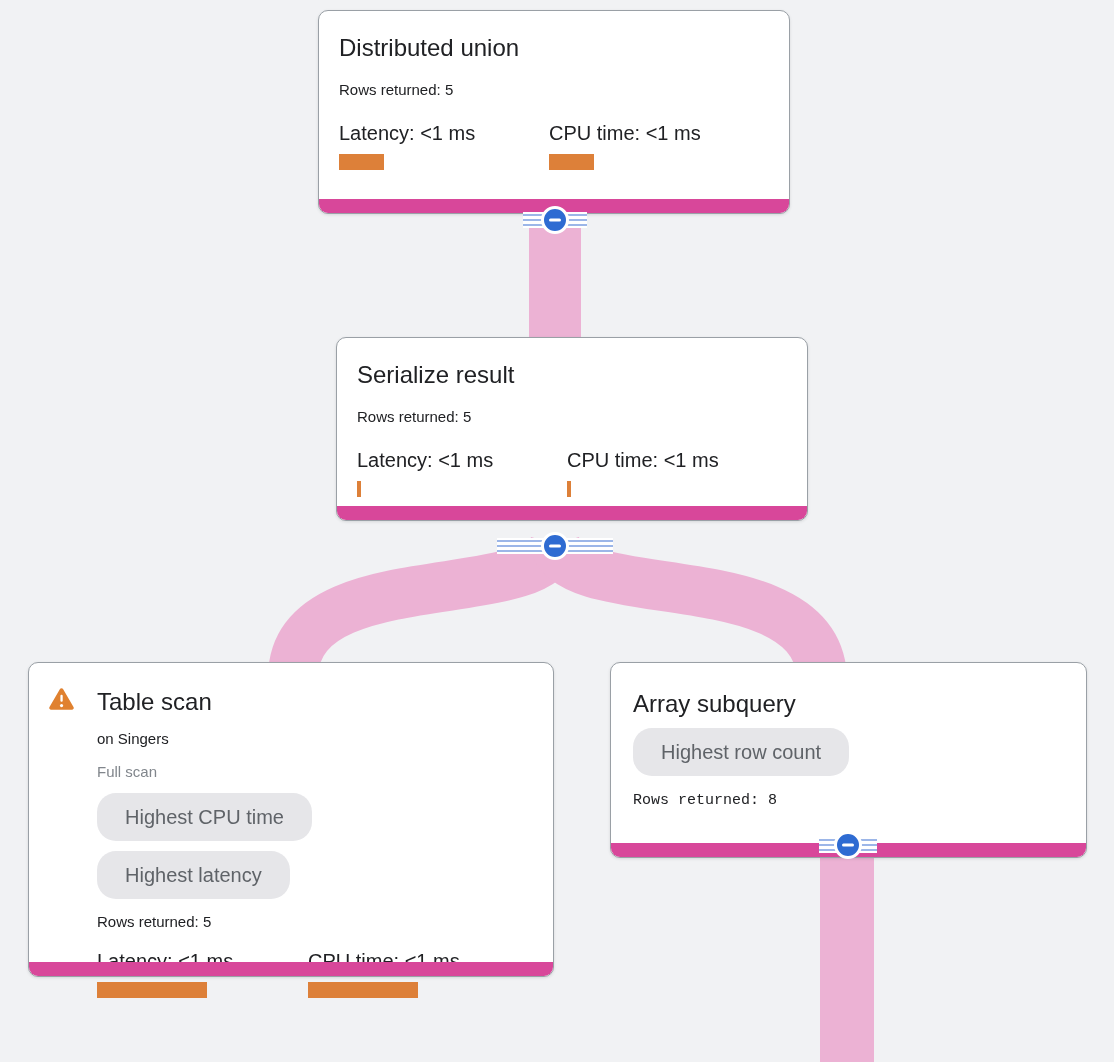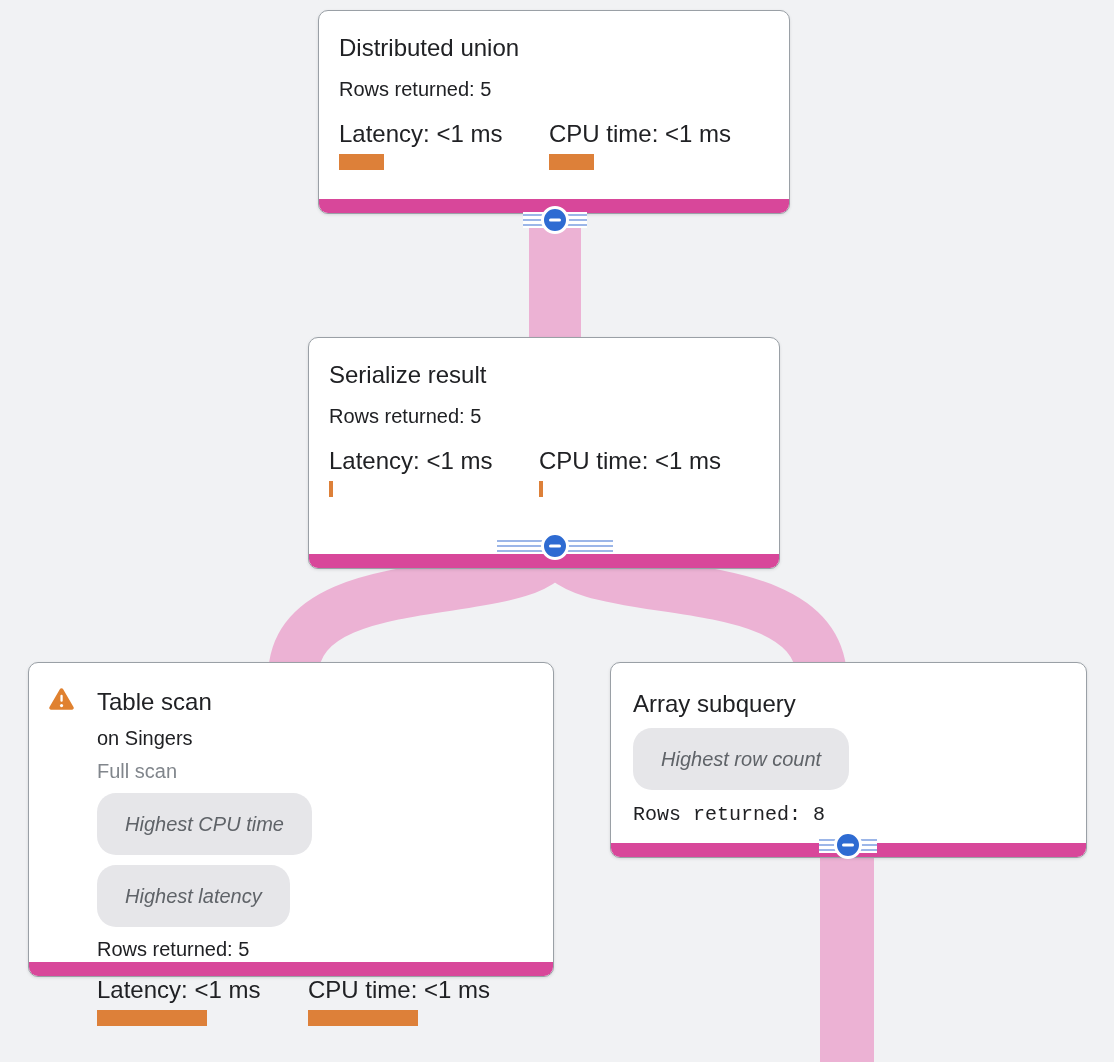--- a/index.html
+++ b/index.html
@@ -9,30 +9,30 @@
   
   #connectors{position:absolute;left:0;top:0;z-index:1;}
 
   
   .node{position:absolute;z-index:2;box-sizing:border-box;background:#ffffff;
         border:1px solid #9aa0a6;border-radius:10px;
         box-shadow:0 1px 3px rgba(60,64,67,.15);}
   .node-footer{position:absolute;left:0;right:0;bottom:0;height:14px;
         background:#d8479a;border-radius:0 0 9px 9px;}
   .node-title{font-size:24px;font-weight:500;color:#202124;line-height:30px;margin-top:4px;}
-  .node-line{font-size:20px;color:#202124;line-height:27px;}
+  .node-line{font-size:15px;color:#202124;line-height:27px;}
   .muted{color:#81868c;}
   .badge{display:block;width:fit-content;background:#e6e6e9;color:#5f6368;
-        font-size:20px;line-height:38px;height:38px;padding:12px 28px;border-radius:19px;font-style:italic;}
+        font-size:20px;line-height:38px;height:38px;padding:5px 28px;border-radius:19px;}
   .metrics{display:grid;}
-  .metric-label{font-size:24px;color:#202124;line-height:27px;}
+  .metric-label{font-size:20px;color:#202124;line-height:27px;}
   .metric-bar{height:16px;background:#dd8039;margin-top:7px;}
 
   #node-0{left:318px;top:10px;width:472px;height:204px;padding:22px 20px 0 20px;}
-  #node-1{left:308px;top:337px;width:472px;height:232px;padding:22px 20px 0 20px;}
+  #node-1{left:336px;top:337px;width:472px;height:184px;padding:22px 20px 0 20px;}
   #node-2{left:28px;top:662px;width:526px;height:315px;padding:20px 20px 0 19px;}
   #node-3{left:610px;top:662px;width:477px;height:196px;padding:22px 20px 0 22px;}
 
   #node-0 .node-title,#node-1 .node-title{margin-top:0;}
   #node-0 .node-line,#node-1 .node-line{margin-top:13px;}
   #node-0 .metrics,#node-1 .metrics{grid-template-columns:210px 1fr;margin-top:17px;}
 
   .node-body{display:flex;gap:22px;}
   .warn-col{flex:0 0 27px;padding-top:4px;}
   .body-col{flex:1;}

